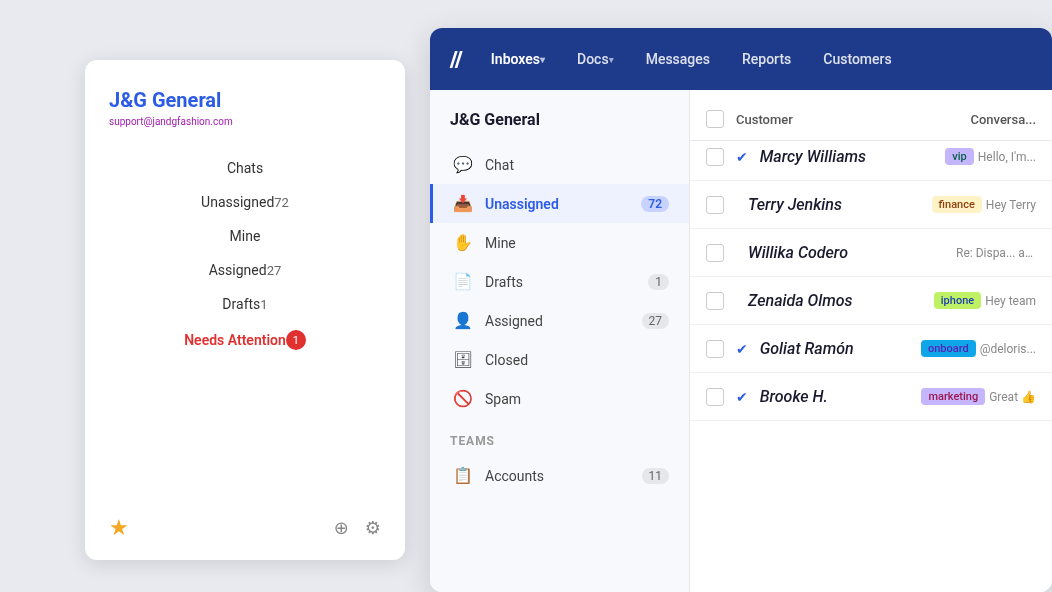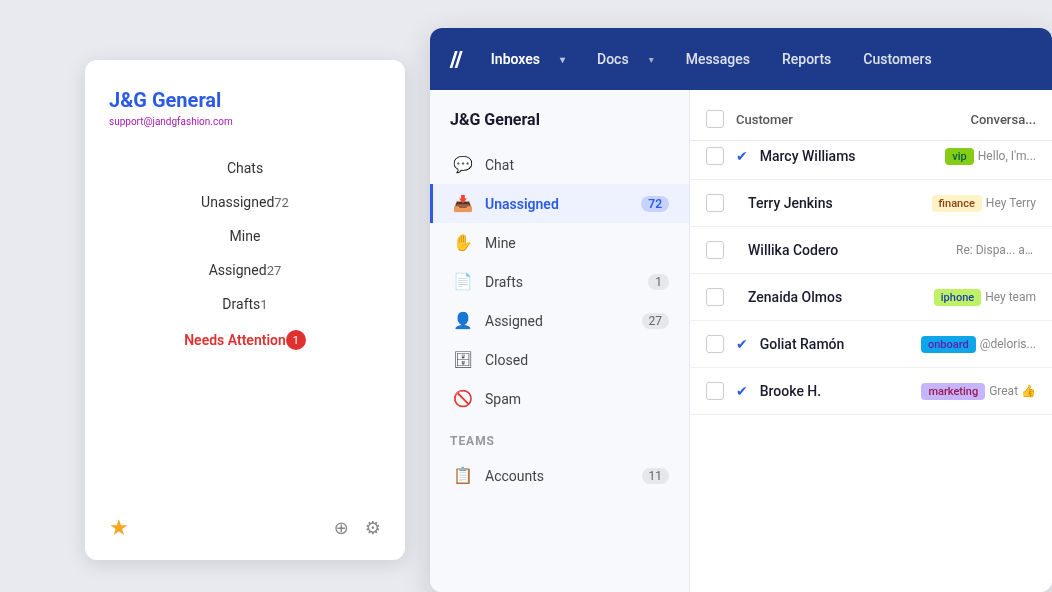--- a/index.html
+++ b/index.html
@@ -131,21 +131,21 @@
 
     .nav-link {
       color: rgba(255,255,255,0.85);
       font-size: 14px;
       font-weight: 500;
       padding: 6px 12px;
       border-radius: 6px;
       cursor: pointer;
       display: flex;
       align-items: center;
-      gap: 20px;
+      gap: 0;
       white-space: nowrap;
     }
     .nav-link.active { color: #fff; font-weight: 600; }
 
     .nav-link .chevron {
       font-size: 10px;
       opacity: 0.7;
     }
 
     
@@ -284,40 +284,41 @@
       font-size: 14px;
       color: #aaa;
       flex-shrink: 0;
     }
 
     .row-icon.check-circle {
       color: #2c5ce6;
     }
 
     .row-name {
-      font-size: 14px;
+      font-size: 16px;
       font-weight: 500;
       color: #1a1a2e;
       flex: 1;
+      font-style: italic;
     }
 
     .row-tags {
       display: flex;
       gap: 4px;
       align-items: center;
     }
 
     .tag {
       font-size: 11px;
       padding: 2px 7px;
       border-radius: 4px;
       font-weight: 500;
     }
 
-    .tag-vip { background: #84cc16; color: #065f46; }
+    .tag-vip { background: #c4b5fd; color: #065f46; }
     .tag-finance { background: #fef3c7; color: #92400e; }
     .tag-iphone { background: #bef264; color: #1e40af; }
     .tag-onboard { background: #0ea5e9; color: #5b21b6; }
     .tag-marketing { background: #c4b5fd; color: #9d174d; }
 
     .row-snippet {
       font-size: 12px;
       color: #888;
       max-width: 80px;
       overflow: hidden;

